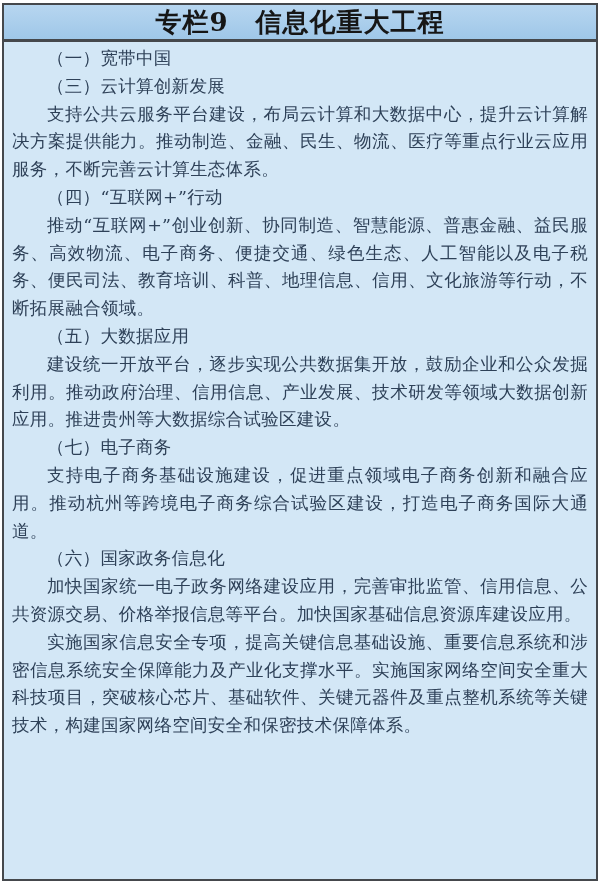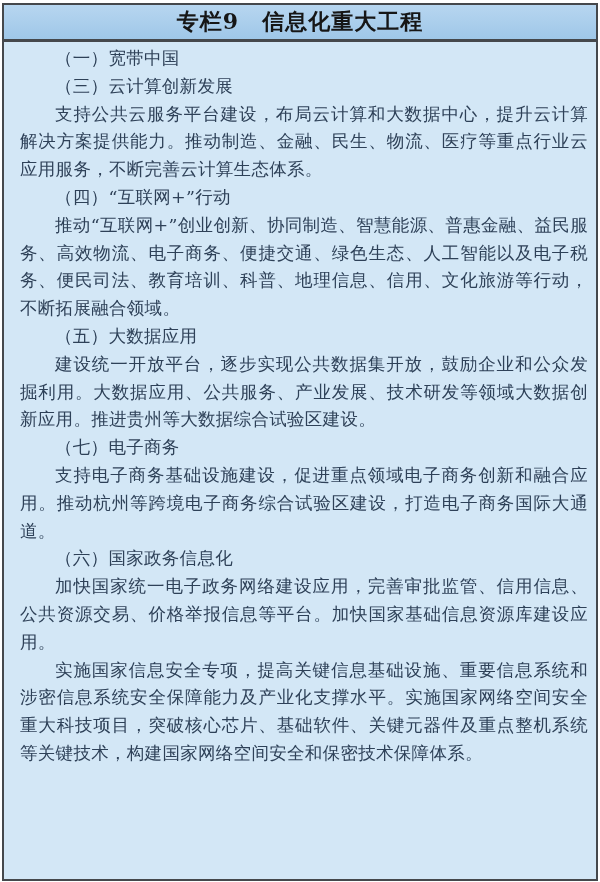--- a/index.html
+++ b/index.html
@@ -19,30 +19,30 @@
   }
   .box-header {
     height: 34px;
     background: linear-gradient(to bottom, #b7d6f0, #9fc7e8);
     border-bottom: 3px solid #45484c;
     display: flex;
     align-items: center;
     justify-content: center;
   }
   .box-title {
-    font-size: 22px;
+    font-size: 26px;
     font-weight: bold;
     color: #161616;
     letter-spacing: 1px;
     white-space: pre;
   }
   .box-body {
     height: 837px;
     box-sizing: border-box;
-    padding: 3px 8px 0 16px;
+    padding: 3px 8px 0 8px;
     overflow: hidden;
     background: #d3e7f6;
   }
   .box-body p {
     margin: 0;
     font-size: 17.5px;
     line-height: 27.8px;
     color: #2e4158;
     text-indent: 2em;
     text-align: justify;
@@ -72,21 +72,21 @@
       <p class="t">支持公共云服务平台建设，布局云计算和大数据中心，提升云计算解决方案提供能力。推动制造、金融、民生、物流、医疗等重点行业云应用服务，不断完善云计算生态体系。</p>
     </section>
 
     <section>
       <p class="h">（四）“互联网+”行动</p>
       <p class="t">推动“互联网+”创业创新、协同制造、智慧能源、普惠金融、益民服务、高效物流、电子商务、便捷交通、绿色生态、人工智能以及电子税务、便民司法、教育培训、科普、地理信息、信用、文化旅游等行动，不断拓展融合领域。</p>
     </section>
 
     <section>
       <p class="h">（五）大数据应用</p>
-      <p class="t">建设统一开放平台，逐步实现公共数据集开放，鼓励企业和公众发掘利用。大数据应用、公共服务、产业发展、技术研发等领域大数据创新应用。推进贵州等大数据综合试验区建设。</p>
+      <p class="t">建设统一开放平台，逐步实现公共数据集开放，鼓励企业和公众发掘利用。推动政府治理、信用信息、产业发展、技术研发等领域大数据创新应用。推进贵州等大数据综合试验区建设。</p>
     </section>
 
     <section>
       <p class="h">（七）电子商务</p>
       <p class="t">支持电子商务基础设施建设，促进重点领域电子商务创新和融合应用。推动杭州等跨境电子商务综合试验区建设，打造电子商务国际大通道。</p>
     </section>
 
     <section>
       <p class="h">（六）国家政务信息化</p>
       <p class="t">加快国家统一电子政务网络建设应用，完善审批监管、信用信息、公共资源交易、价格举报信息等平台。加快国家基础信息资源库建设应用。</p>

